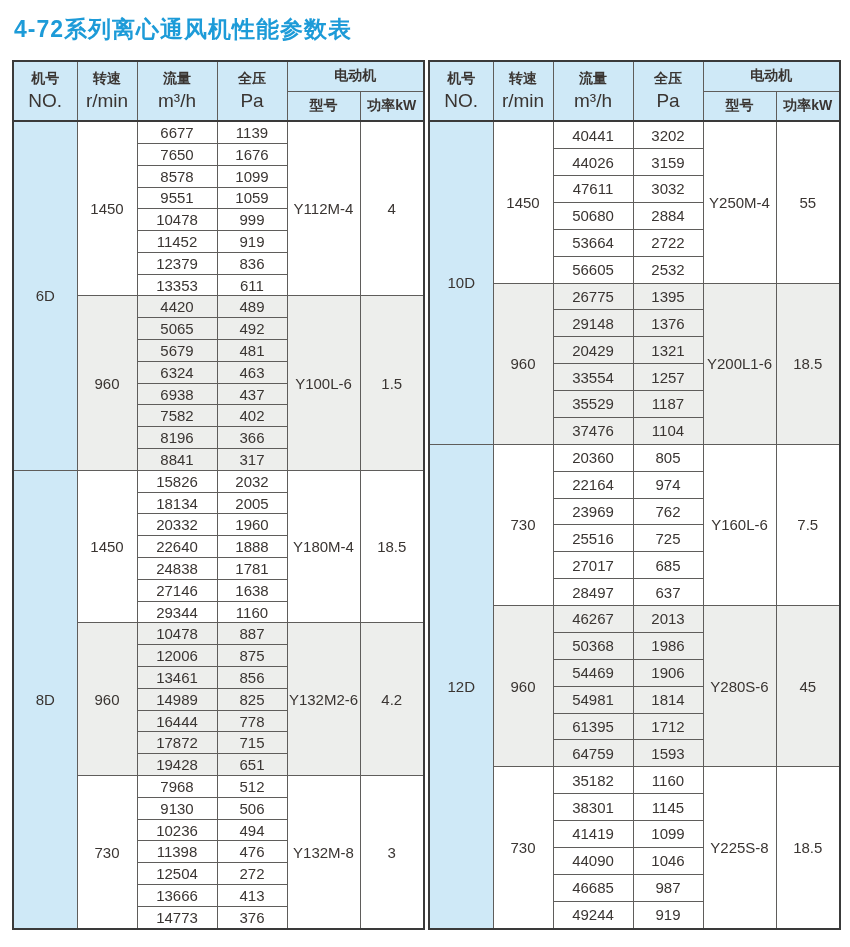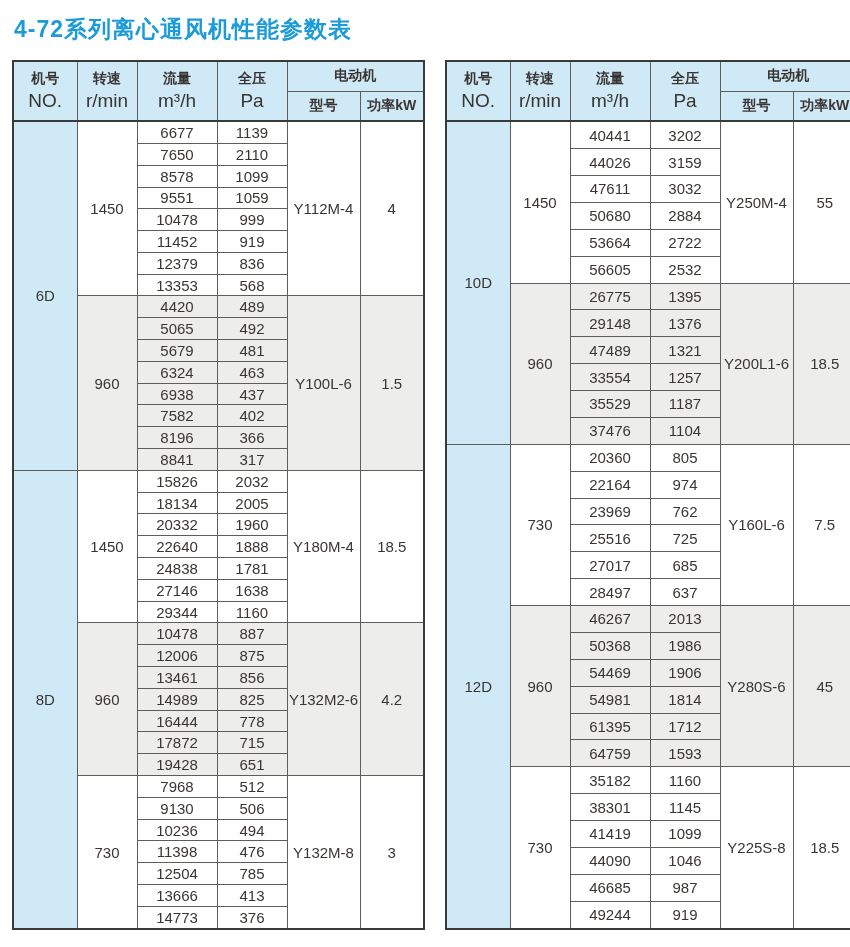--- a/index.html
+++ b/index.html
@@ -16,21 +16,21 @@
     width:850px;height:947px;background:#ffffff;
     font-family:"Liberation Sans","DejaVu Sans",sans-serif;
     color:var(--text);
   }
   .page{padding:12px 10px 16px 12px;}
   .page-title{
     color:var(--title-color);
     font-size:23px;font-weight:bold;
     margin:2px 0 15px 2px;letter-spacing:1px;
   }
-  .tables{display:flex;gap:20px;align-items:flex-start;}
+  .tables{display:flex;gap:3px;align-items:flex-start;}
   table.fan-table{
     border-collapse:collapse;table-layout:fixed;
     width:411px;height:870px;
     border:2px solid var(--border-dark);
   }
   .fan-table th,.fan-table td{
     border:1px solid var(--border);
     text-align:center;vertical-align:middle;
     padding:0;font-size:15px;color:var(--text);
     background:#ffffff;overflow:hidden;white-space:nowrap;
@@ -94,21 +94,21 @@
           <tr>
             <td class="no-cell b-right-2" rowspan="16">6D</td>
             <td class="speed-cell" rowspan="8">1450</td>
             <td class="flow-cell">6677</td>
             <td class="pressure-cell">1139</td>
             <td class="model-cell" rowspan="8">Y112M-4</td>
             <td class="power-cell" rowspan="8">4</td>
           </tr>
           <tr>
             <td class="flow-cell">7650</td>
-            <td class="pressure-cell">2110</td>
+            <td class="pressure-cell">1676</td>
           </tr>
           <tr>
             <td class="flow-cell">8578</td>
             <td class="pressure-cell">1099</td>
           </tr>
           <tr>
             <td class="flow-cell">9551</td>
             <td class="pressure-cell">1059</td>
           </tr>
           <tr>
@@ -118,21 +118,21 @@
           <tr>
             <td class="flow-cell">11452</td>
             <td class="pressure-cell">919</td>
           </tr>
           <tr>
             <td class="flow-cell">12379</td>
             <td class="pressure-cell">836</td>
           </tr>
           <tr>
             <td class="flow-cell">13353</td>
-            <td class="pressure-cell">568</td>
+            <td class="pressure-cell">611</td>
           </tr>
           <tr>
             <td class="speed-cell shaded" rowspan="8">960</td>
             <td class="flow-cell shaded">4420</td>
             <td class="pressure-cell shaded">489</td>
             <td class="model-cell shaded" rowspan="8">Y100L-6</td>
             <td class="power-cell shaded" rowspan="8">1.5</td>
           </tr>
           <tr>
             <td class="flow-cell shaded">5065</td>
@@ -239,21 +239,21 @@
           <tr>
             <td class="flow-cell">10236</td>
             <td class="pressure-cell">494</td>
           </tr>
           <tr>
             <td class="flow-cell">11398</td>
             <td class="pressure-cell">476</td>
           </tr>
           <tr>
             <td class="flow-cell">12504</td>
-            <td class="pressure-cell">785</td>
+            <td class="pressure-cell">272</td>
           </tr>
           <tr>
             <td class="flow-cell">13666</td>
             <td class="pressure-cell">413</td>
           </tr>
           <tr>
             <td class="flow-cell">14773</td>
             <td class="pressure-cell">376</td>
           </tr>
         </tbody>
@@ -332,21 +332,21 @@
             <td class="flow-cell shaded">26775</td>
             <td class="pressure-cell shaded">1395</td>
             <td class="model-cell shaded" rowspan="6">Y200L1-6</td>
             <td class="power-cell shaded" rowspan="6">18.5</td>
           </tr>
           <tr>
             <td class="flow-cell shaded">29148</td>
             <td class="pressure-cell shaded">1376</td>
           </tr>
           <tr>
-            <td class="flow-cell shaded">47489</td>
+            <td class="flow-cell shaded">20429</td>
             <td class="pressure-cell shaded">1321</td>
           </tr>
           <tr>
             <td class="flow-cell shaded">33554</td>
             <td class="pressure-cell shaded">1257</td>
           </tr>
           <tr>
             <td class="flow-cell shaded">35529</td>
             <td class="pressure-cell shaded">1187</td>
           </tr>

